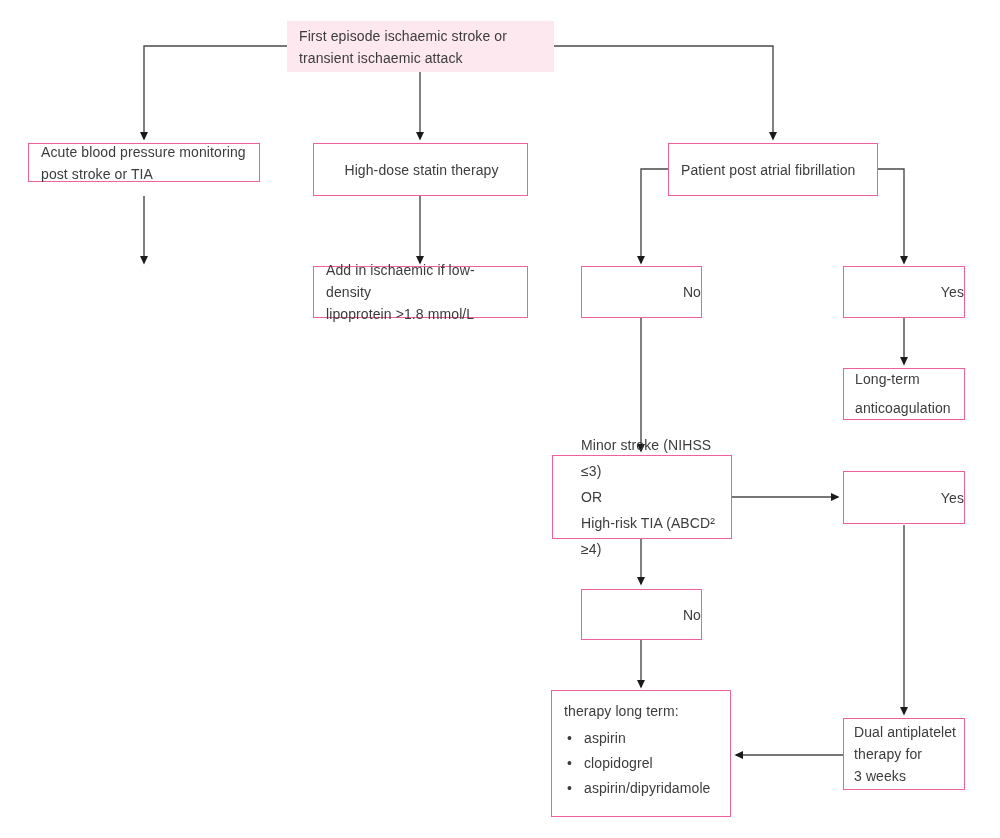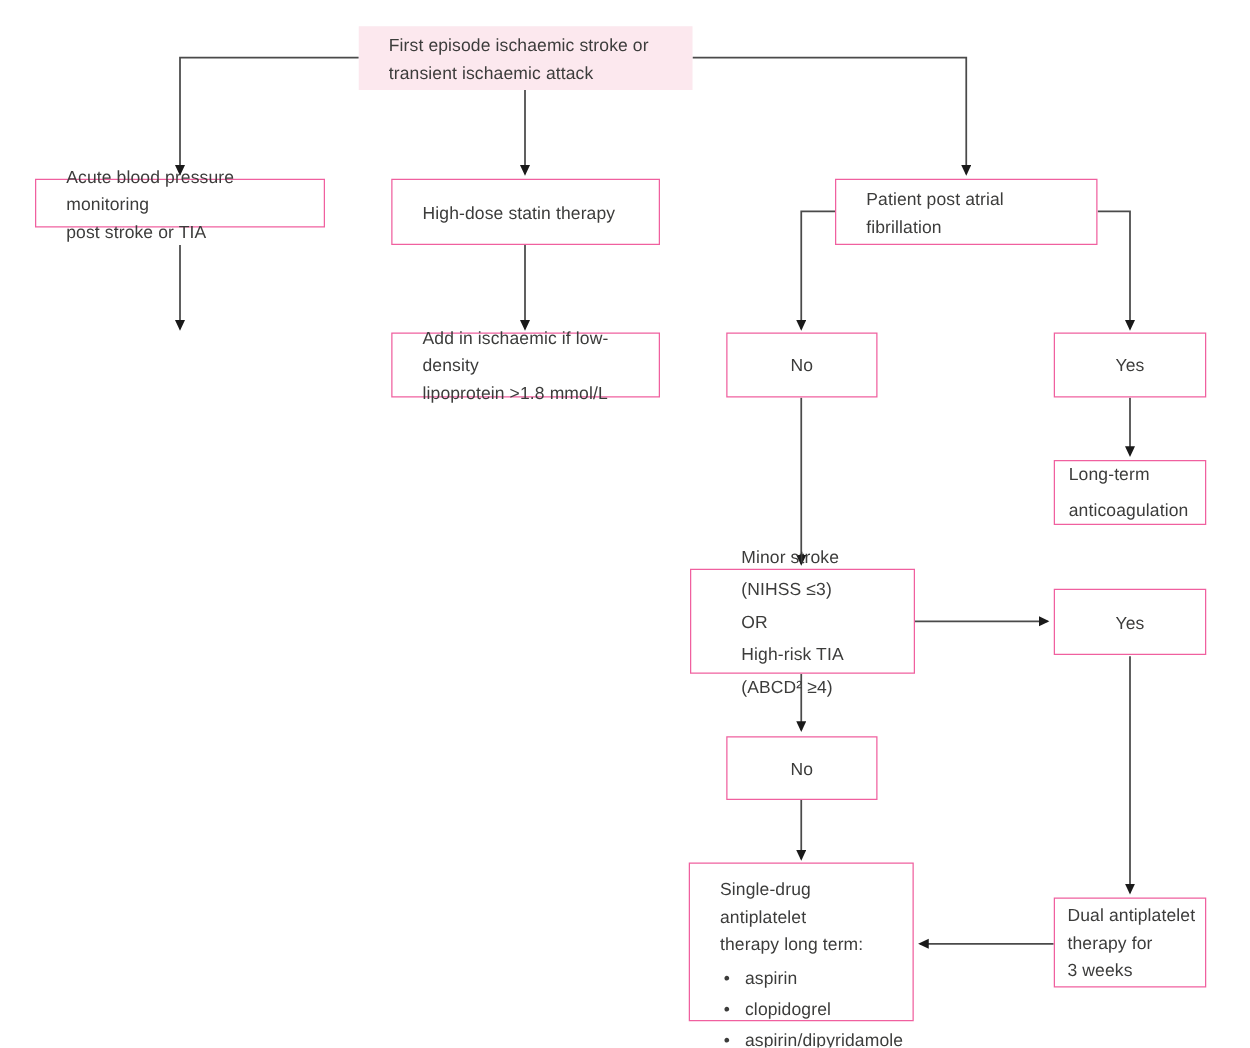--- a/index.html
+++ b/index.html
@@ -35,24 +35,24 @@
     border: none;
   }
   .vcenter {
     display: flex;
     flex-direction: column;
     justify-content: center;
   }
   .center {
     display: flex;
     align-items: center;
-    justify-content: center;
+    justify-content: flex-end;
     text-align: center;
   }
-  .pad { padding-left: 24px; padding-right: 10px; }
+  .pad { padding-left: 12px; padding-right: 10px; }
   .line { display: block; }
   ul.bullets {
     list-style: none;
     margin: 4px 0 0 0;
     padding: 0;
   }
   ul.bullets li {
     position: relative;
     padding-left: 20px;
     line-height: 25px;
@@ -95,21 +95,21 @@
   <div class="node start vcenter pad" style="left: 287px; top: 21px; width: 267px; height: 51px; background: rgb(252, 232, 238); color: rgb(60, 60, 59);">
     <span class="line">First episode ischaemic stroke or</span>
     <span class="line">transient ischaemic attack</span>
   </div>
 
   <div class="node vcenter pad" style="left: 28px; top: 143px; width: 232px; height: 39px; border-color: rgb(240, 96, 159); color: rgb(60, 60, 59);">
     <span class="line">Acute blood pressure monitoring</span>
     <span class="line">post stroke or TIA</span>
   </div>
 
-  <div class="node vcenter pad" style="left: 313px; top: 143px; width: 215px; height: 53px; border-color: rgb(240, 96, 159); color: rgb(60, 60, 59);">
+  <div class="node vcenter pad" style="left: 313px; top: 143px; width: 215px; height: 53px; border-color: rgb(240, 96, 159); color: rgb(60, 60, 59); align-items: center;">
     <span class="line">High-dose statin therapy</span>
   </div>
 
   <div class="node vcenter pad" style="left: 668px; top: 143px; width: 210px; height: 53px; border-color: rgb(240, 96, 159); color: rgb(60, 60, 59);">
     <span class="line">Patient post atrial fibrillation</span>
   </div>
 
 
   <div class="node vcenter pad" style="left: 313px; top: 266px; width: 215px; height: 52px; border-color: rgb(240, 96, 159); color: rgb(60, 60, 59);">
     <span class="line">Add in ischaemic if low-density</span>
@@ -137,21 +137,20 @@
 
   <div class="node center" style="left: 843px; top: 471px; width: 122px; height: 53px; border-color: rgb(240, 96, 159); color: rgb(60, 60, 59);">
     <span>Yes</span>
   </div>
 
   <div class="node center" style="left: 581px; top: 589px; width: 121px; height: 51px; border-color: rgb(240, 96, 159); color: rgb(60, 60, 59);">
     <span>No</span>
   </div>
 
   <div class="node pad" style="left: 551px; top: 690px; width: 180px; height: 127px; padding-top: 9px; border-color: rgb(240, 96, 159); color: rgb(60, 60, 59);">
-    <span class="line">Single-drug antiplatelet</span>
     <span class="line">therapy long term:</span>
     <ul class="bullets">
       <li>aspirin</li>
       <li>clopidogrel</li>
       <li>aspirin/dipyridamole</li>
     </ul>
   </div>
 
   <div class="node vcenter" style="left: 843px; top: 718px; width: 122px; height: 72px; padding-left: 10px; padding-right: 4px; border-color: rgb(240, 96, 159); color: rgb(60, 60, 59);">
     <span class="line">Dual antiplatelet</span>

